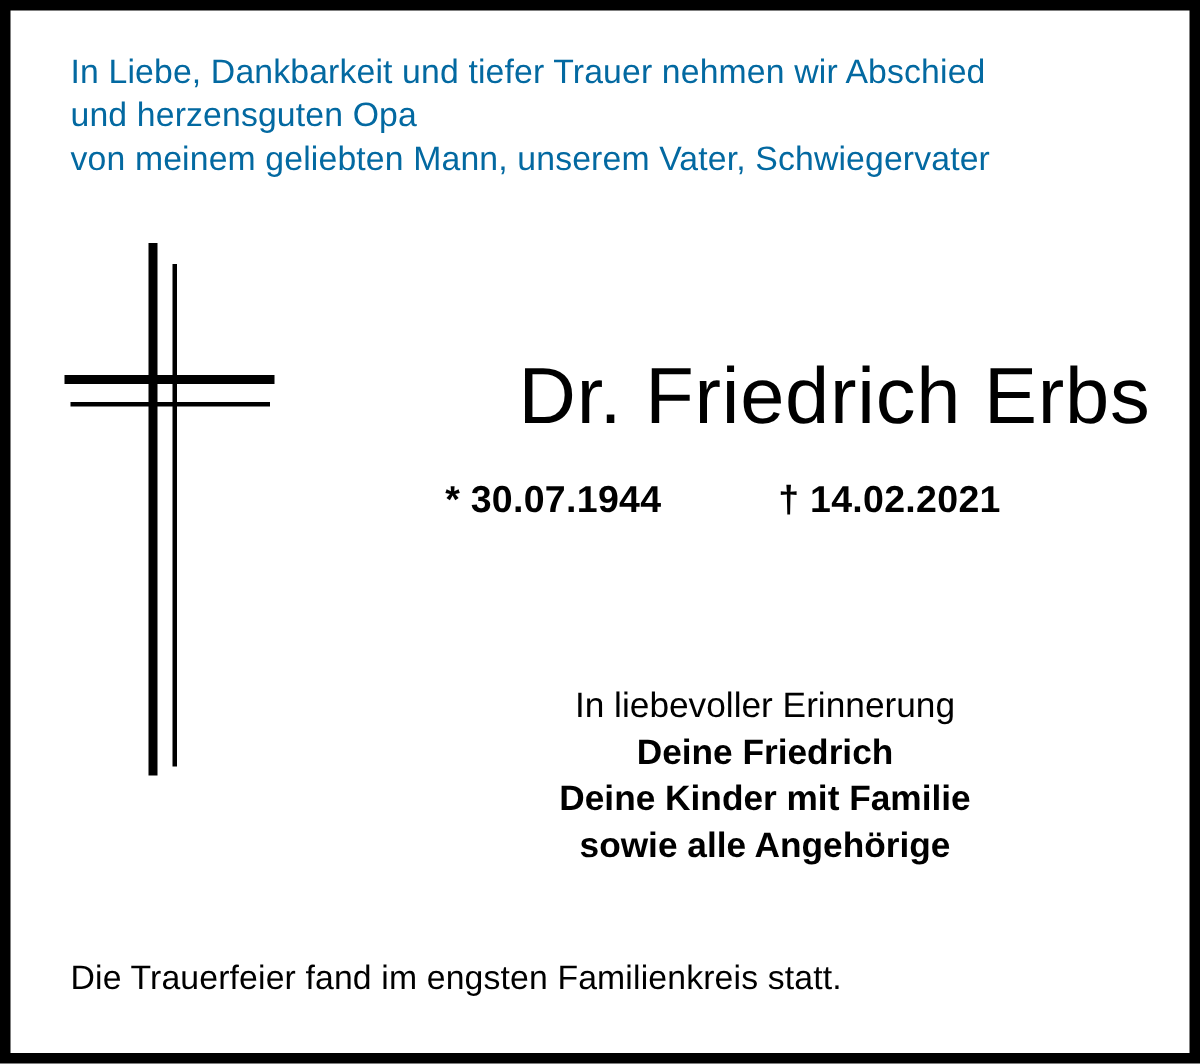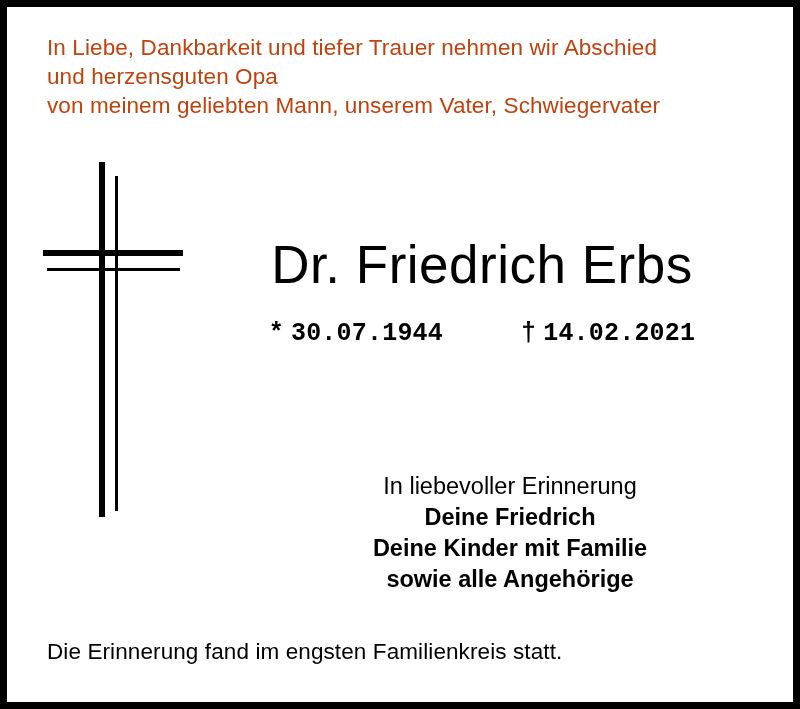--- a/index.html
+++ b/index.html
@@ -30,21 +30,21 @@
     box-sizing: border-box;
   }
   .intro {
     position: absolute;
     left: 40px;
     top: 26px;
     width: 716px;
     font-size: 22.5px;
     line-height: 29px;
     letter-spacing: 0.1px;
-    color: #c2410c;
+    color: #0369a1;
     font-weight: 400;
   }
   .intro div { white-space: nowrap; }
 
   
   .cross {
     position: absolute;
     left: 36px;
     top: 155px;
     width: 150px;
@@ -81,55 +81,54 @@
     width: 133px;
     height: 3px;
     background: #000000;
   }
 
   .name {
     position: absolute;
     left: 190px;
     top: 228px;
     width: 570px;
-    text-align: center;
+    text-align: right;
     font-size: 53px;
     line-height: 60px;
     font-weight: 400;
     letter-spacing: 0.5px;
     white-space: nowrap;
   }
   .dates {
     position: absolute;
     left: 190px;
     top: 312px;
     width: 570px;
     font-size: 25px;
     font-weight: 700;
     letter-spacing: 0.2px;
     display: flex;
     justify-content: center;
     gap: 78px;
     white-space: nowrap;
-    font-family: Liberation Mono, monospace;
   }
   .dates .birth, .dates .death { display: inline-block; }
   .dates .sym { margin-right: 7px; }
 
   .memorial {
     position: absolute;
     right: 73px;
     top: 448px;
     width: 420px;
     text-align: center;
     font-size: 23.5px;
     line-height: 31px;
     white-space: nowrap;
   }
-  .memorial .line1 { font-weight: 400; margin-top: 16px; }
+  .memorial .line1 { font-weight: 400; }
   .memorial .line2,
   .memorial .line3,
   .memorial .line4 { font-weight: 700; }
 
   .footer {
     position: absolute;
     left: 40px;
     top: 632px;
     font-size: 22.5px;
     font-weight: 400;
@@ -167,16 +166,16 @@
       </span>
     </div>
 
     <div class="memorial">
       <div class="line1">In liebevoller Erinnerung</div>
       <div class="line2">Deine Friedrich</div>
       <div class="line3">Deine Kinder mit Familie</div>
       <div class="line4">sowie alle Angehörige</div>
     </div>
 
-    <div class="footer">Die Erinnerung fand im engsten Familienkreis statt.</div>
+    <div class="footer">Die Trauerfeier fand im engsten Familienkreis statt.</div>
 
   </div>
 </div>
 
 </body></html>

